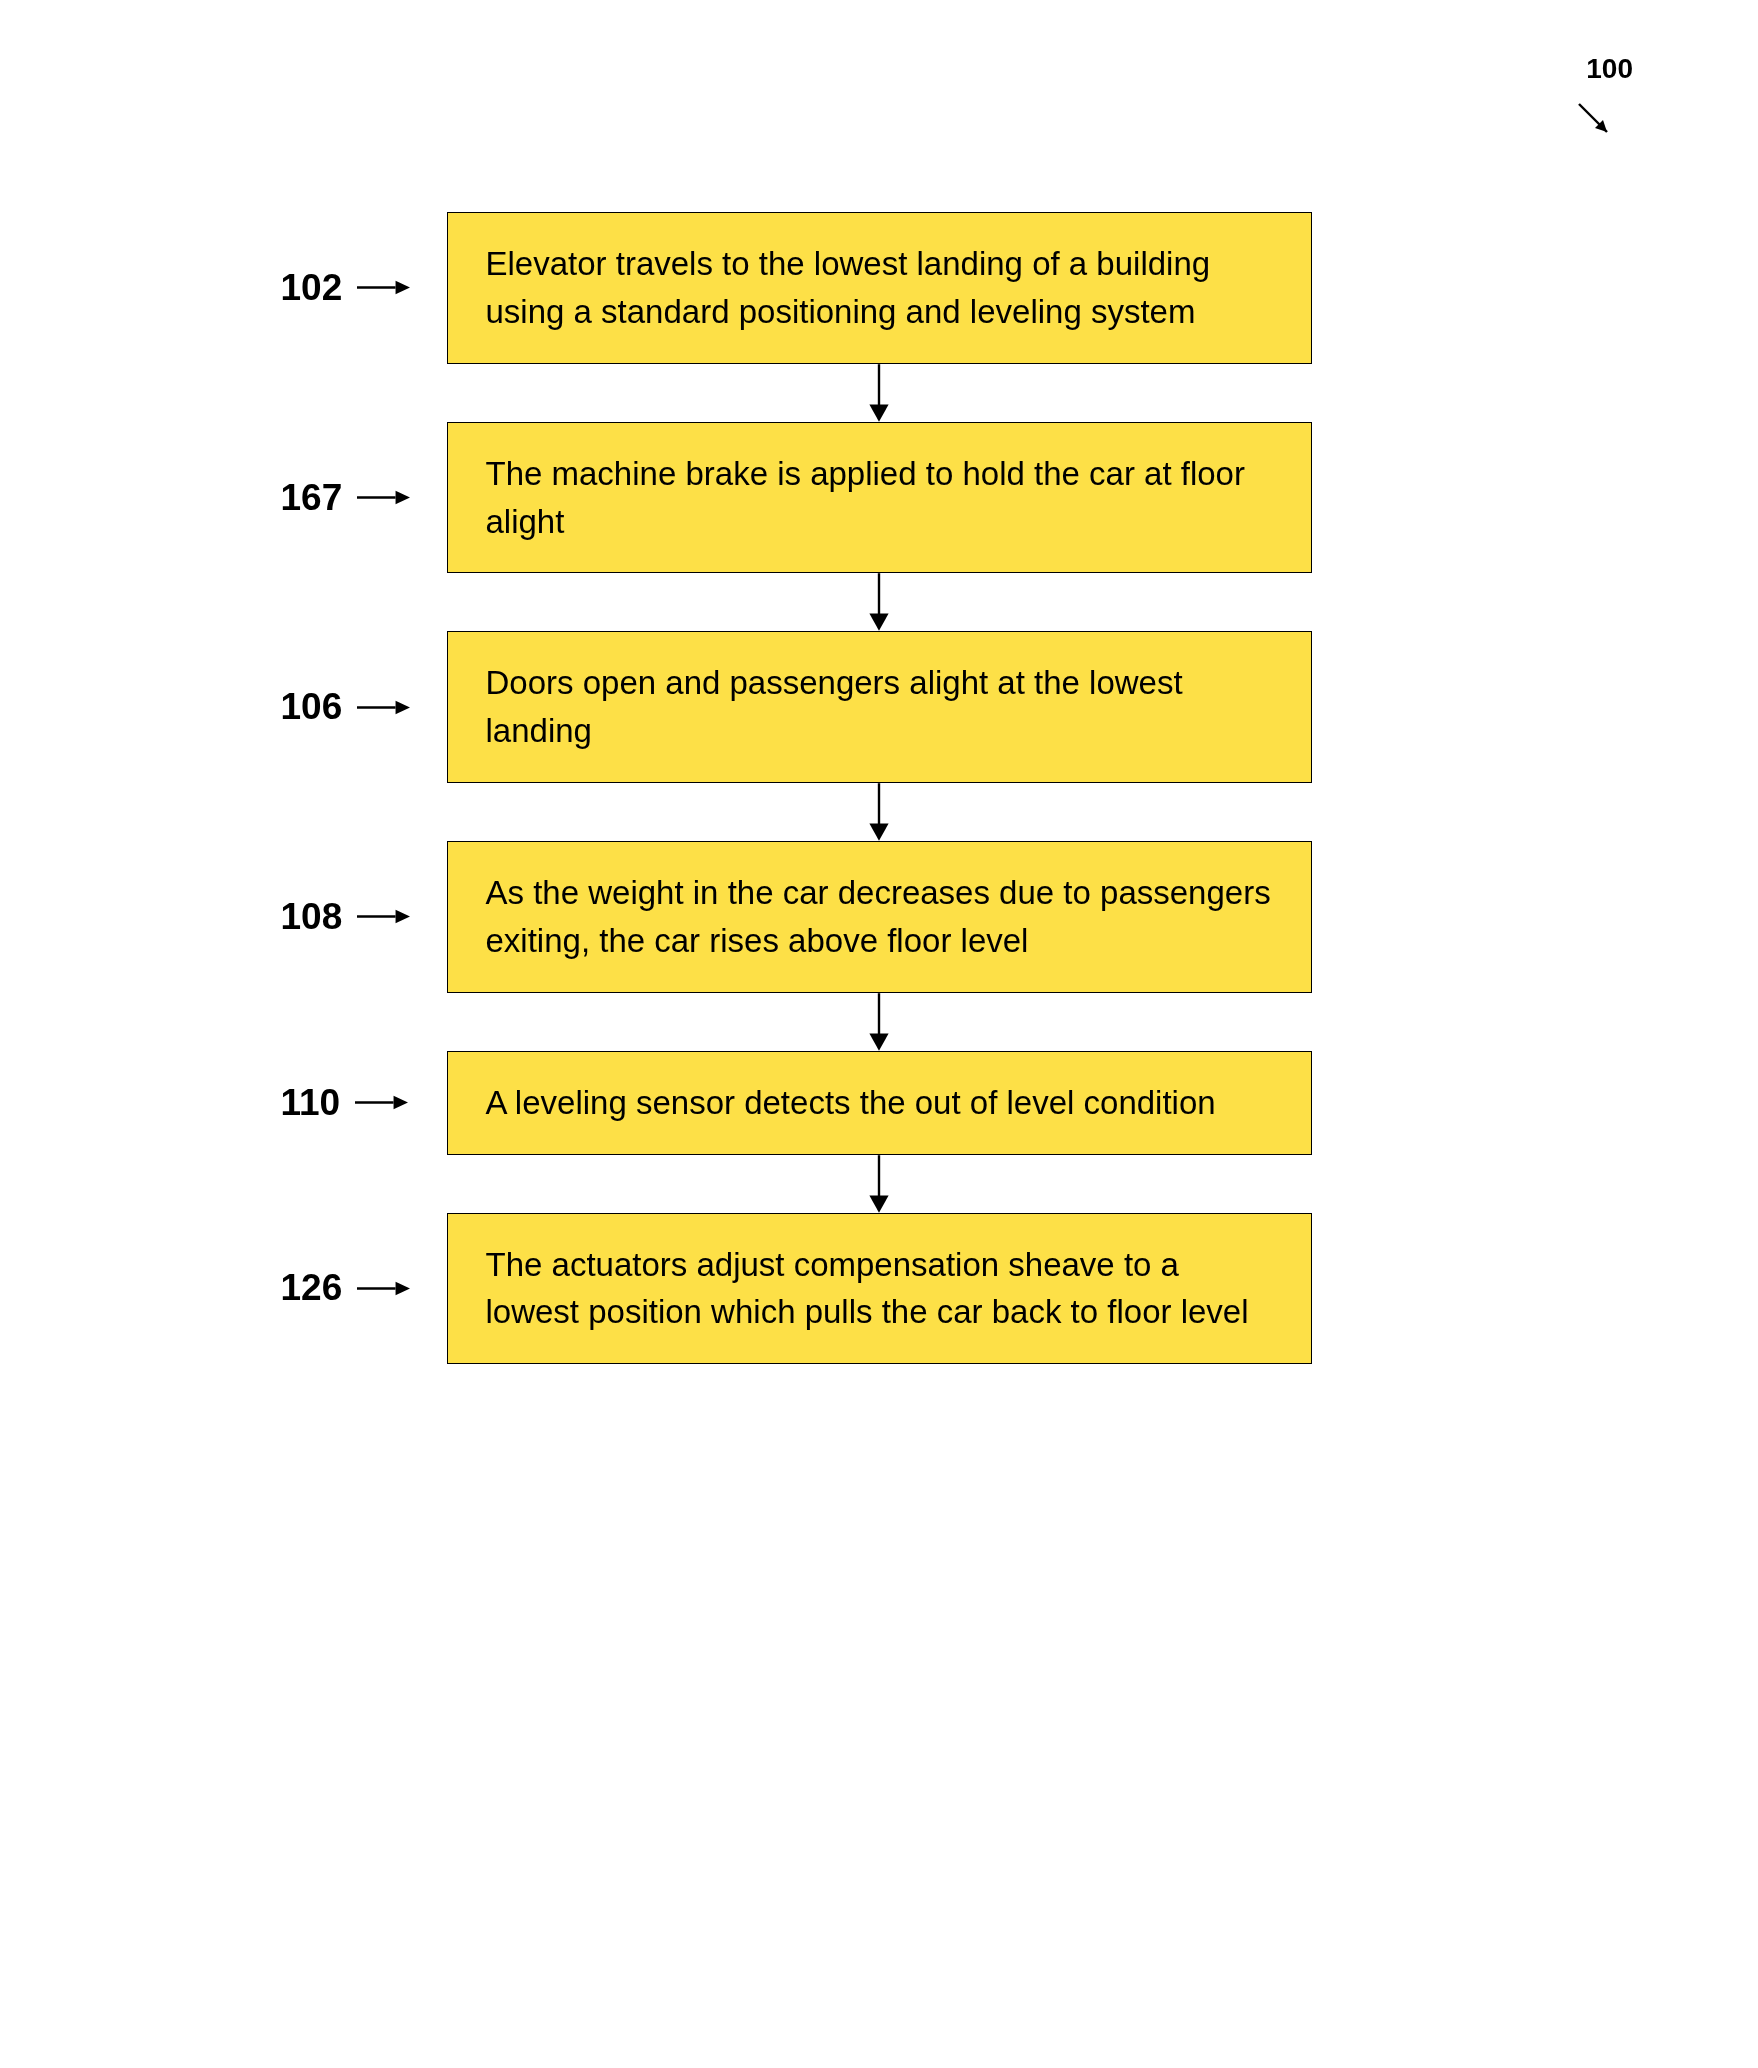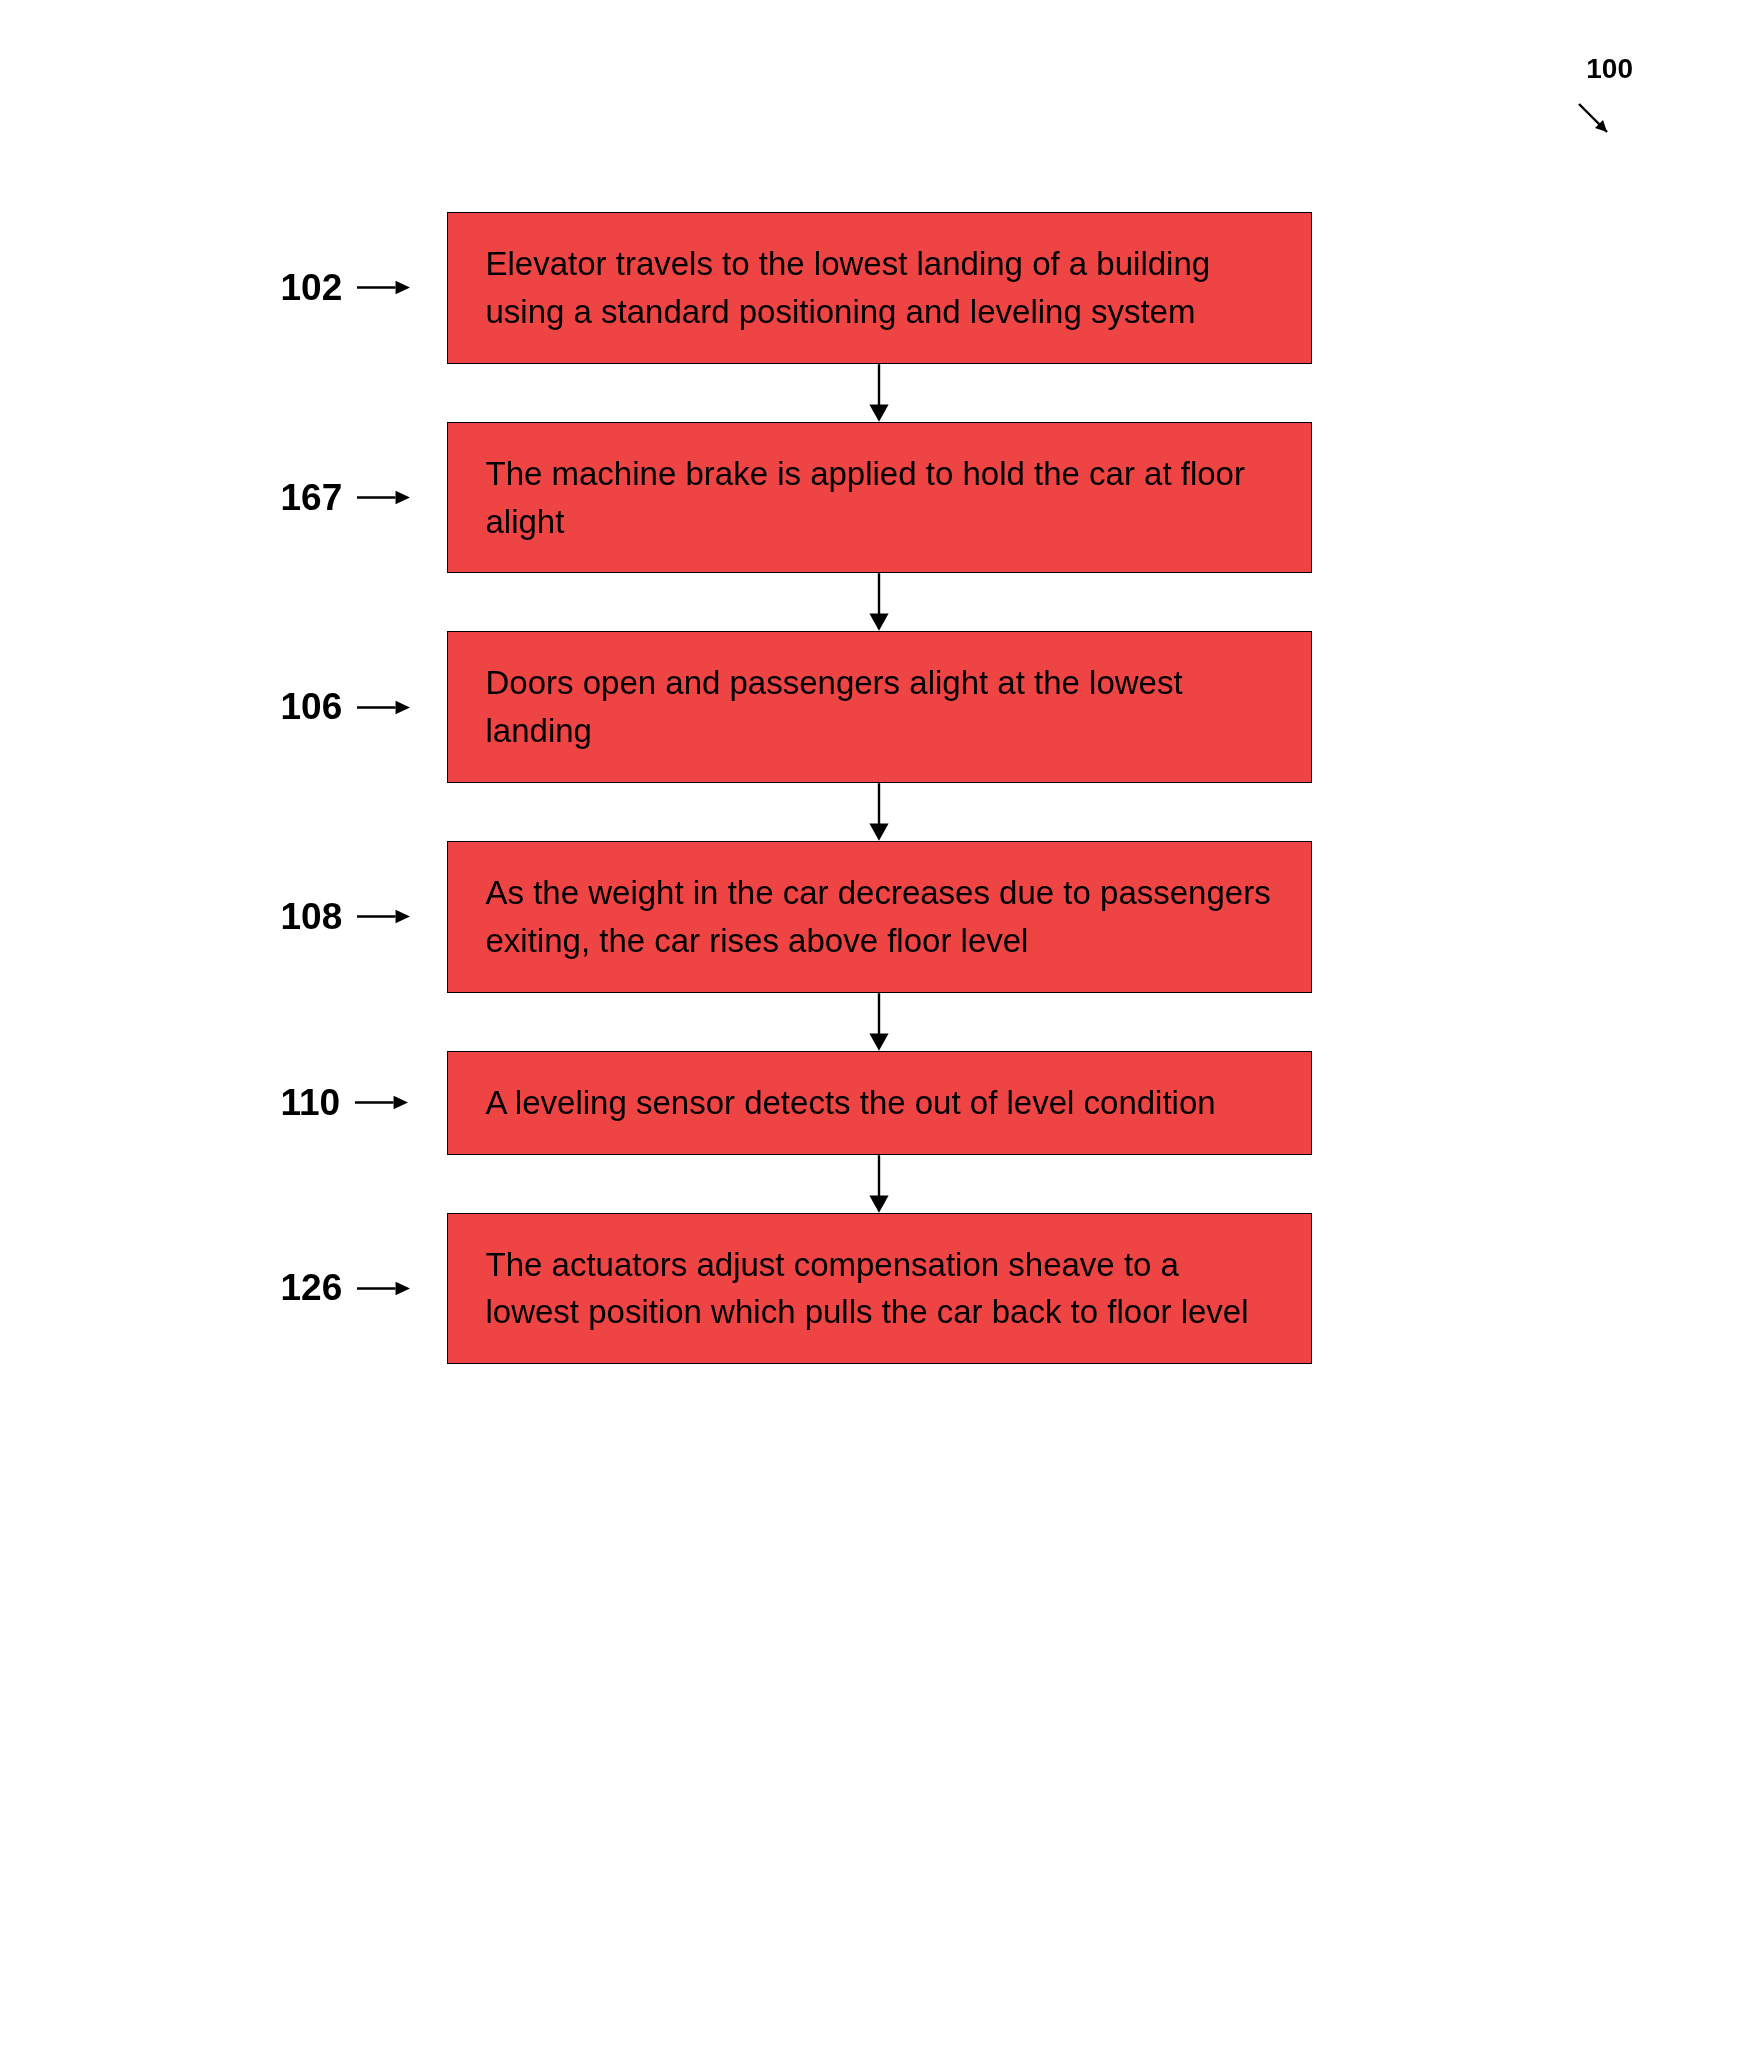--- a/index.html
+++ b/index.html
@@ -69,21 +69,21 @@
     }
 
     .step-box {
       border: 1.9px solid #000000;
       padding: 27px 38px;
       width: 865px;
       min-height: 96px;
       font-size: 33px;
       line-height: 1.45;
       font-family: Arial, sans-serif;
-      background: #ef4444;
+      background: #fde047;
     }
 
     .connector {
       width: 865px;
       display: flex;
       justify-content: center;
       margin: 0;
       height: 58px;
       position: relative;
     }

